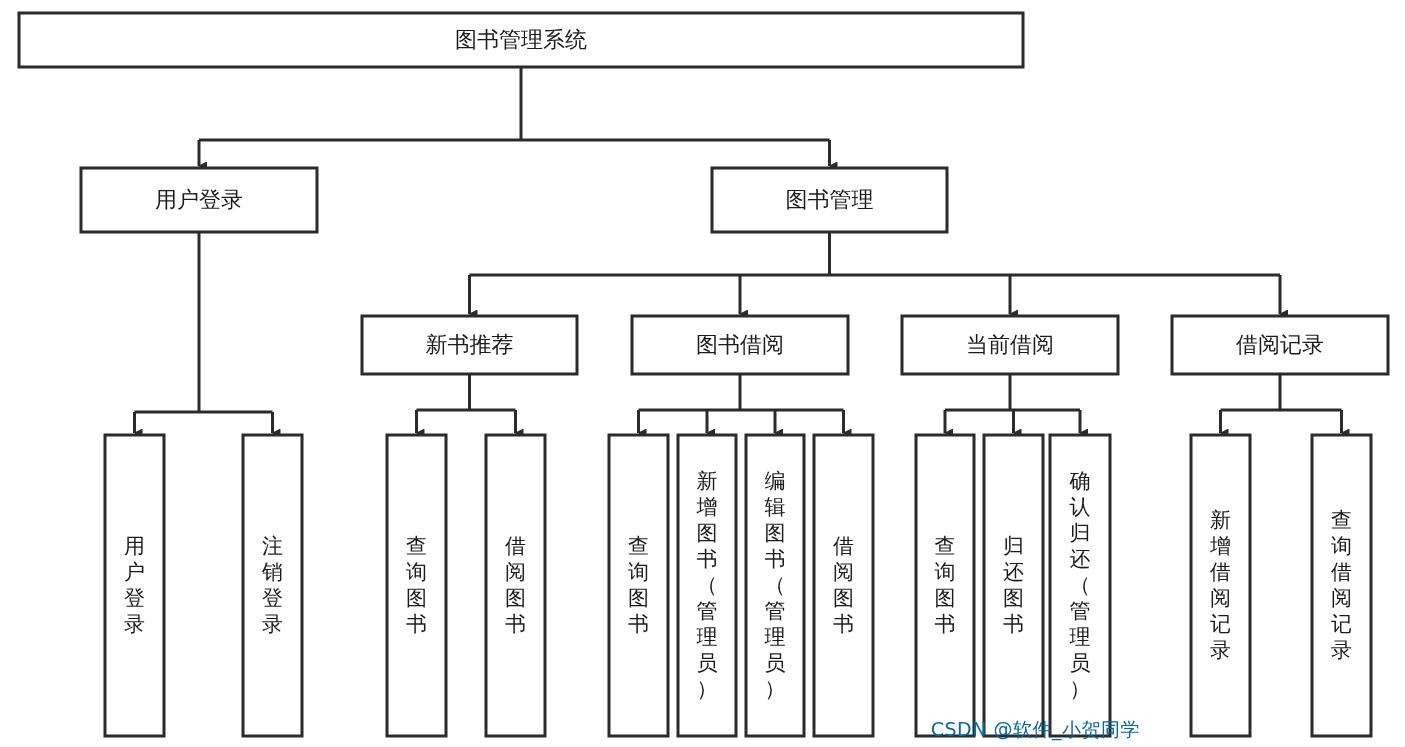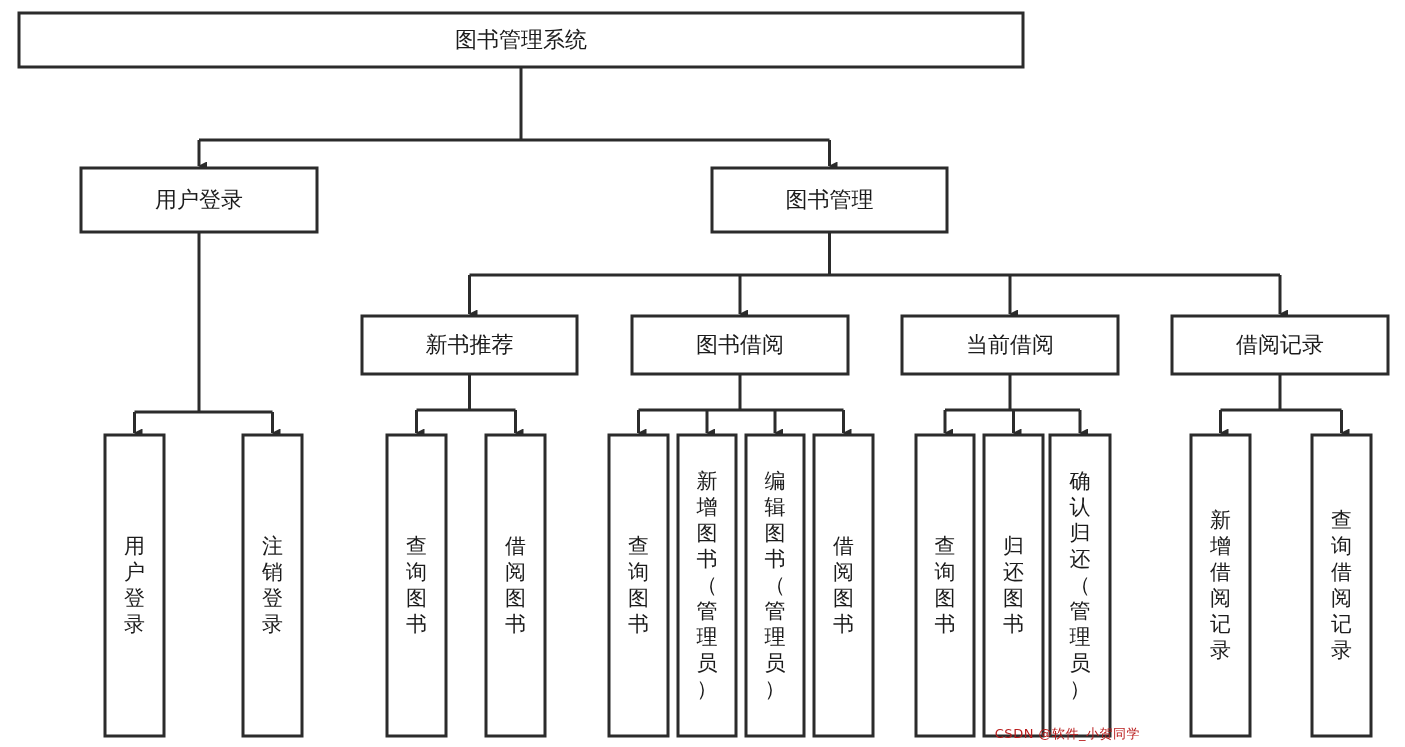--- a/index.html
+++ b/index.html
@@ -15,22 +15,22 @@
     fill:#1b1b1b;
     font-family:"DejaVu Sans","Liberation Sans",sans-serif;
     font-size:22px;
     text-anchor:middle;
     dominant-baseline:middle;
   }
   .node-label.vertical{font-size:21px;}
   .watermark{
     position:absolute;
     right:8px;bottom:4px;
-    color:#b91c1c;
-    font-size:13px;
+    color:#0369a1;
+    font-size:19px;
     font-family:"DejaVu Sans","Liberation Sans",sans-serif;
     letter-spacing:0.5px;
     white-space:nowrap;
     pointer-events:none;
     margin-left:18px;
   }
 </style>
 </head>
 <body>
 

